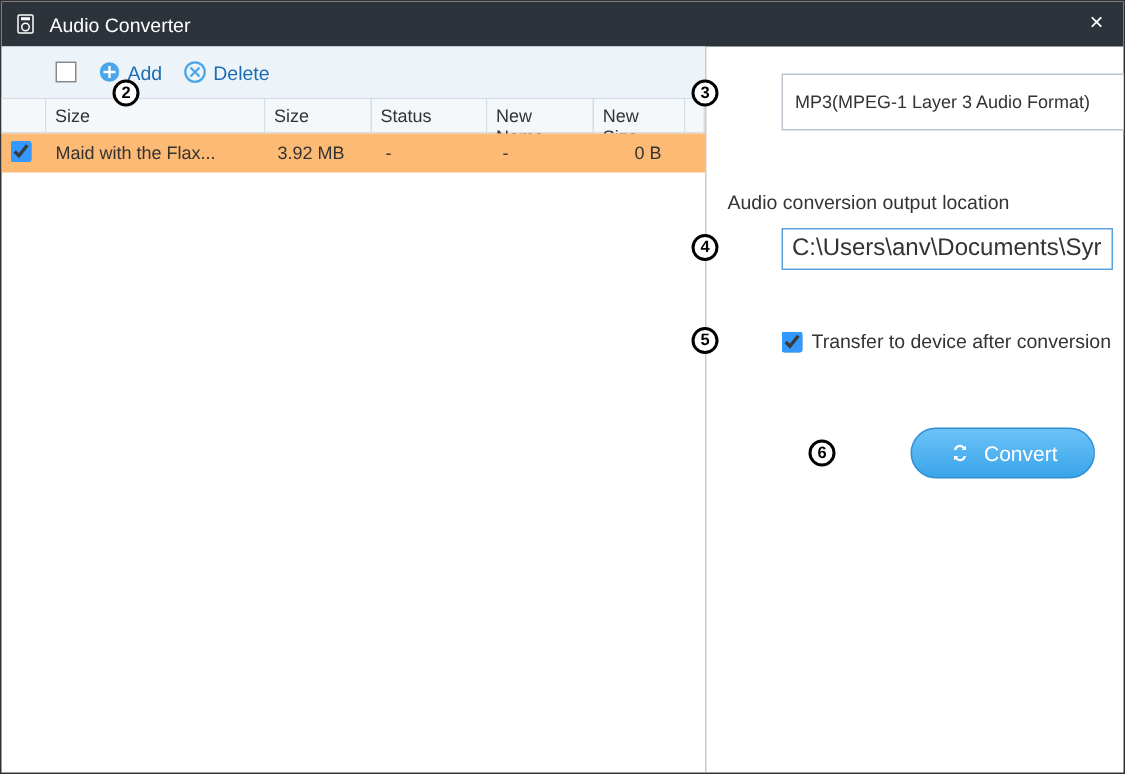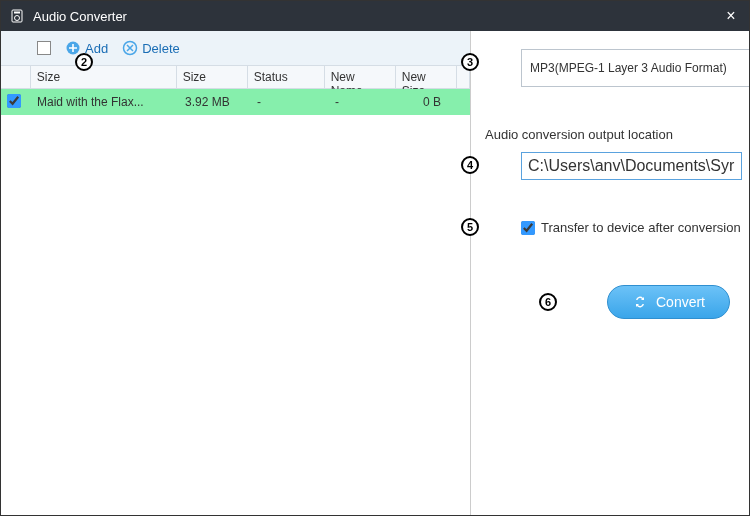--- a/index.html
+++ b/index.html
@@ -17,21 +17,21 @@
 .tool-btn .ico { width: 16px; height: 16px; display: inline-flex; align-items: center; justify-content: center; }
 .thead { display: flex; height: 24px; font-size: 12px; color: #333; background: #fff; }
 .thead > div { border-right: 1px solid #d5dde5; border-bottom: 1px solid #d5dde5; border-top: 1px solid #d5dde5; padding: 4px 6px; background: #f5f8fb; }
 .col-chk { width: 30px; }
 .col-name { width: 148px; }
 .col-size { width: 72px; }
 .col-status { width: 78px; }
 .col-newname { width: 72px; }
 .col-newsize { width: 62px; }
 .col-rest { flex: 1; }
-.trow { display: flex; height: 26px; font-size: 12px; color: #333; background: #86efac; align-items: center; }
+.trow { display: flex; height: 26px; font-size: 12px; color: #333; background: #fdba74; align-items: center; }
 .trow > div { padding: 4px 6px; white-space: nowrap; overflow: hidden; text-overflow: ellipsis; }
 .trow .col-chk input { accent-color: #3399ff; }
 .trow-chk { width: 14px; height: 14px; accent-color: #3399ff; cursor: pointer; }
 .right label { display: block; margin-bottom: 10px; color: #333; font-size: 13px; }
 .format-row { display: flex; align-items: center; margin-bottom: 40px; }
 .select { height: 38px; flex: 1; border: 1px solid #bcc5ce; display: flex; align-items: center; justify-content: space-between; padding: 0 8px; font-size: 12px; cursor: pointer; background: #fff; }
 .select .arrow { color: #888; font-size: 9px; }
 .loc-row { display: flex; gap: 8px; align-items: center; margin-bottom: 40px; }
 .loc-input { height: 28px; flex: 1; border: 1px solid #5aa2de; padding: 0 6px; font-size: 16px; color: #333; outline: none; }
 .browse-btn { height: 28px; padding: 0 12px; border: 1px solid #c8cdd2; background: #f5f6f7; font-size: 12px; cursor: pointer; color: #333; }

